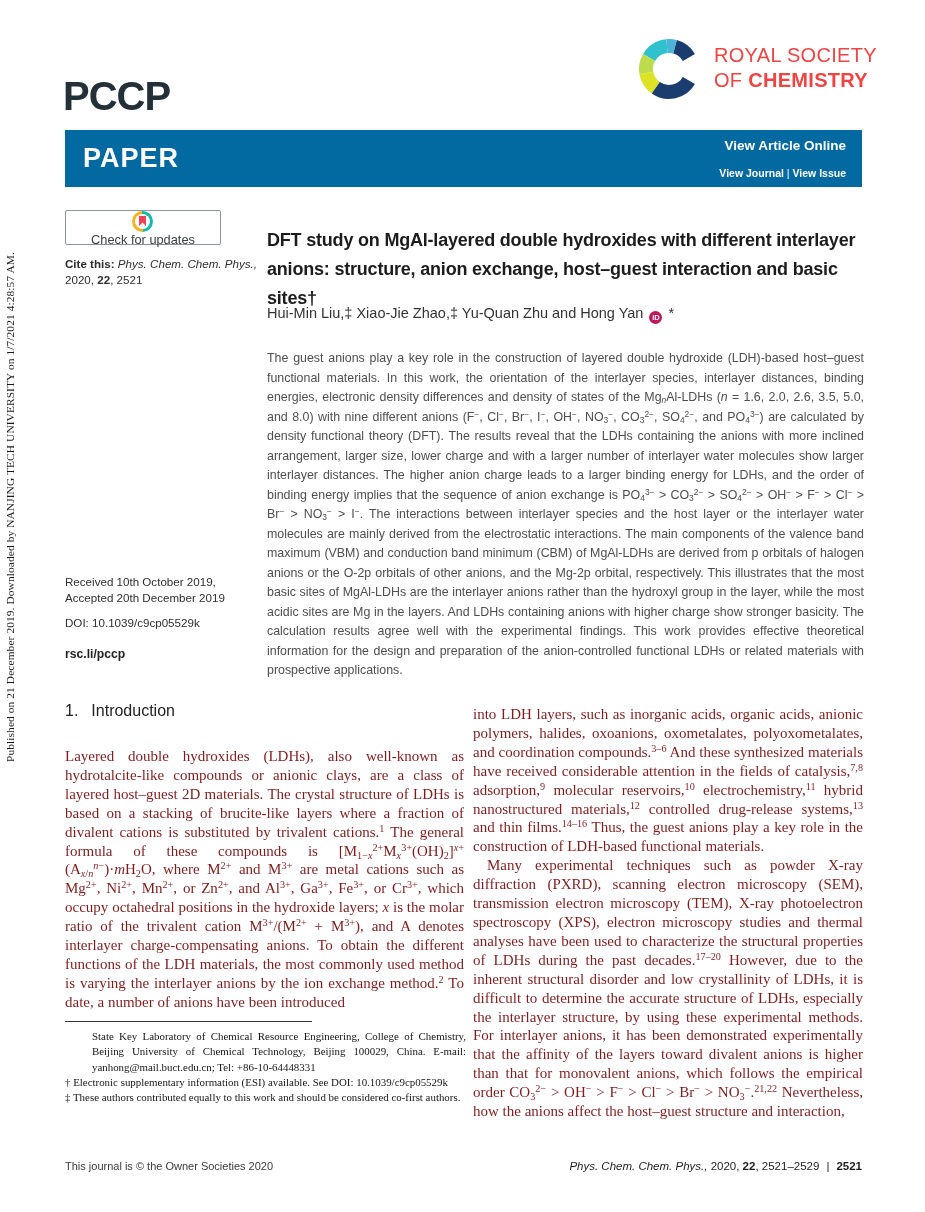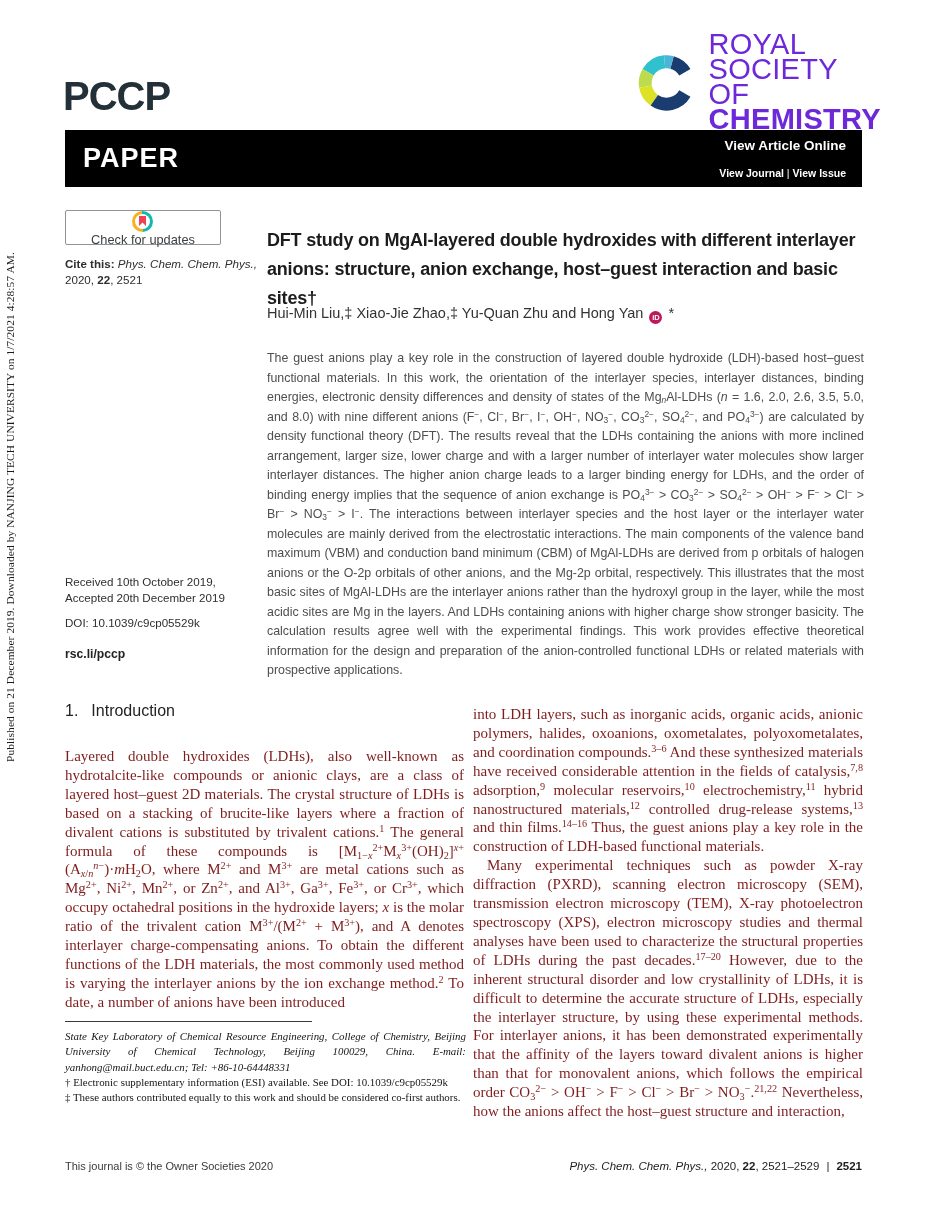--- a/index.html
+++ b/index.html
@@ -9,25 +9,25 @@
   
   .vnote{position:absolute;left:4px;top:192px;height:570px;
          writing-mode:vertical-rl;transform:rotate(180deg);
          font-family:"Liberation Serif",serif;font-size:11.4px;color:#1a1a1a;
          white-space:nowrap;letter-spacing:0.1px;}
 
   
   .pccp{position:absolute;left:63px;top:74px;font-size:40px;font-weight:700;
         letter-spacing:-1px;color:#233037;}
   .rsc{position:absolute;left:636px;top:32px;display:flex;align-items:center;}
-  .rsc-text{margin-left:6px;color:#6d28d9;font-size:29px;line-height:25px;letter-spacing:0.3px;}
+  .rsc-text{margin-left:6px;color:#ef4444;font-size:20px;line-height:25px;letter-spacing:0.3px;}
   .rsc-text b{font-weight:700;}
 
   
-  .banner{position:absolute;left:65px;top:130px;width:797px;height:57px;background:#000000;
+  .banner{position:absolute;left:65px;top:130px;width:797px;height:57px;background:#0369a1;
           display:flex;align-items:center;justify-content:space-between;}
   .banner-label{margin-left:18px;font-size:27px;font-weight:700;letter-spacing:1px;color:#ffffff;}
   .banner-links{margin-right:16px;text-align:right;color:#ffffff;}
   .banner-links .main{font-size:13.5px;font-weight:700;text-decoration:none;color:#ffffff;display:block;}
   .banner-sub{font-size:10.5px;margin-top:14px;}
   .banner-sub a{color:#ffffff;text-decoration:none;font-weight:700;}
 
   
   .check{position:absolute;left:65px;top:210px;width:154px;height:33px;border:1px solid #8f9499;
          border-radius:2px;display:flex;align-items:center;background:#fff;flex-direction:column;}
@@ -62,21 +62,21 @@
   .body-text p{margin:0;}
   .body-text p.indent{text-indent:14px;}
 
   .rich sub{font-size:68%;line-height:0;vertical-align:-0.25em;}
   .rich sup{font-size:68%;line-height:0;vertical-align:0.5em;}
 
   
   .footrule{position:absolute;left:65px;top:1021px;width:247px;border-top:1px solid #3a3a3a;}
   .footnotes{position:absolute;left:65px;top:1029px;width:401px;font-family:"Liberation Serif",serif;
              font-size:10.9px;line-height:15.3px;color:#141414;text-align:justify;}
-  .footnotes .affil{font-style:italic;}
+  .footnotes .affil{margin-left:27px;}
   .footnotes p{margin:0;}
 
   
   .footer-l{position:absolute;left:65px;top:1160px;font-size:11px;color:#3a3a3a;}
   .footer-r{position:absolute;right:63px;top:1160px;font-size:11.5px;color:#1d1d1d;text-align:right;}
 </style>
 </head>
 <body>
 
 <div class="page">

